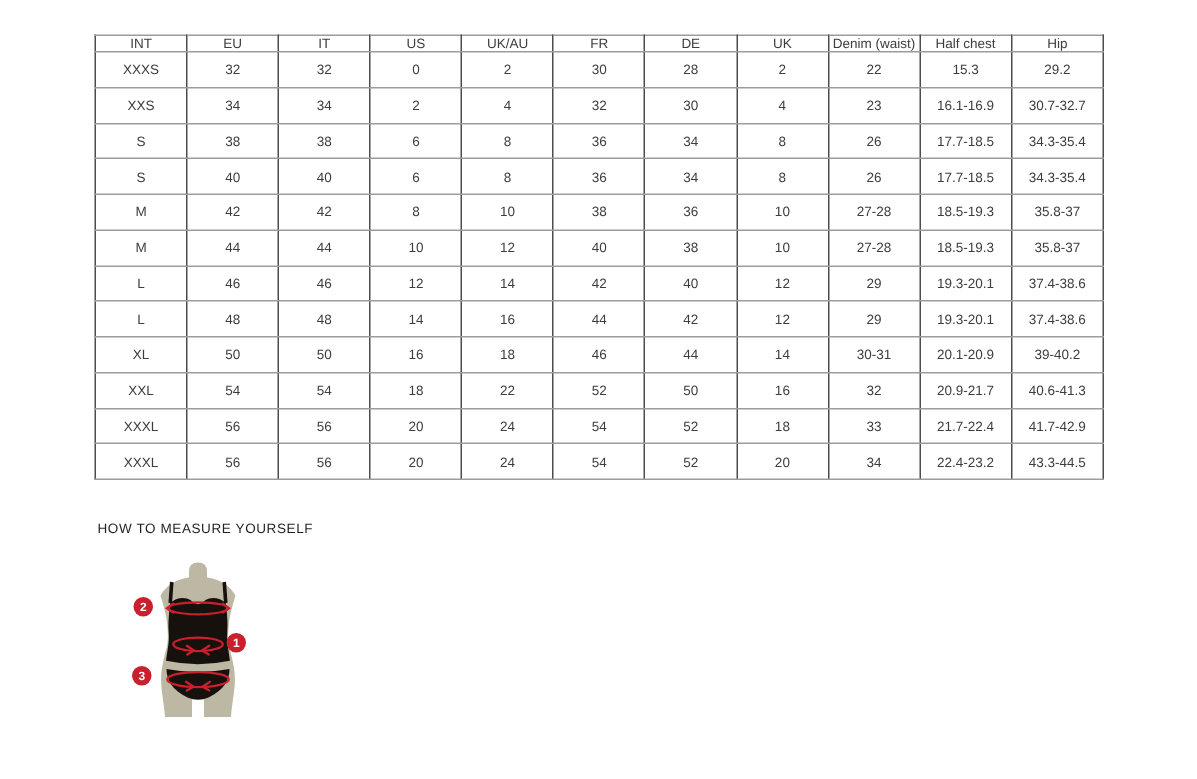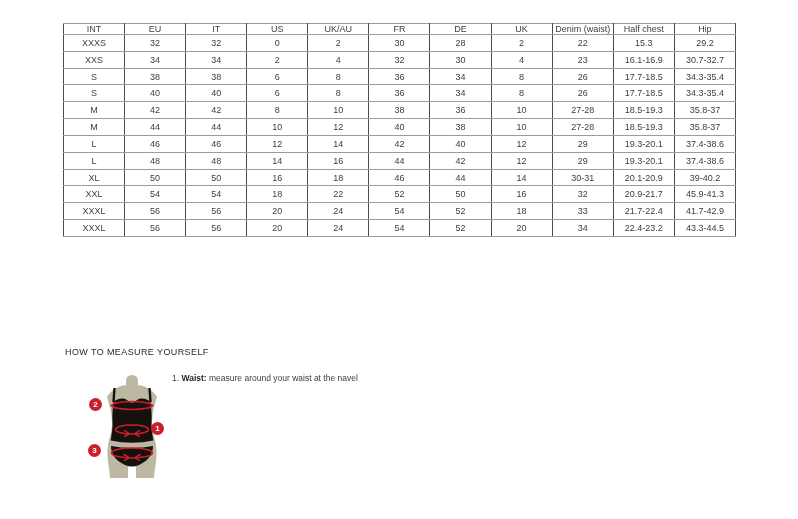--- a/index.html
+++ b/index.html
@@ -9,21 +9,21 @@
     font-family: "Liberation Sans", sans-serif;
     position: relative;
     overflow: hidden;
     color: #3d3d3d;
   }
   .page { position: relative; width: 798px; height: 519px; background: #fff; }
 
   
   .size-table {
     position: absolute; left: 63px; top: 23px;
-    width: 673px; height: 214px;
+    width: 673px; height: 297px;
     border-collapse: collapse;
     table-layout: fixed;
     border: 1px solid #4c4c4c;
   }
   .size-table th, .size-table td {
     border-left: 1px solid #4c4c4c;
     border-right: 1px solid #4c4c4c;
     border-top: 1px solid #9c9c9c;
     border-bottom: 1px solid #9c9c9c;
     font-size: 9px;
@@ -214,21 +214,21 @@
           <td>XXL</td>
           <td>54</td>
           <td>54</td>
           <td>18</td>
           <td>22</td>
           <td>52</td>
           <td>50</td>
           <td>16</td>
           <td>32</td>
           <td>20.9-21.7</td>
-          <td>45.9-41.3</td>
+          <td>40.6-41.3</td>
         </tr>
         <tr>
           <td>XXXL</td>
           <td>56</td>
           <td>56</td>
           <td>20</td>
           <td>24</td>
           <td>54</td>
           <td>52</td>
           <td>18</td>
@@ -248,21 +248,20 @@
           <td>34</td>
           <td>22.4-23.2</td>
           <td>43.3-44.5</td>
         </tr>
       </tbody>
     </table>
 
   <div class="measure-title">HOW TO MEASURE YOURSELF</div>
 
   <ul class="measure-list">
-      <li><span>1. </span><b>Waist:</b><span> measure around your waist at the navel</span></li>
     </ul>
 
   <div class="figure-wrap">
     <svg width="92" height="107" viewBox="0 0 92 107">
 
       <g>
         <path fill="#bdb8a3" d="
           M 39 13 L 39 9 Q 39 3 45 3 Q 51 3 51 9 L 51 13
           C 59 14 66 18 70 25
           C 68 32 66 38 65.5 44

